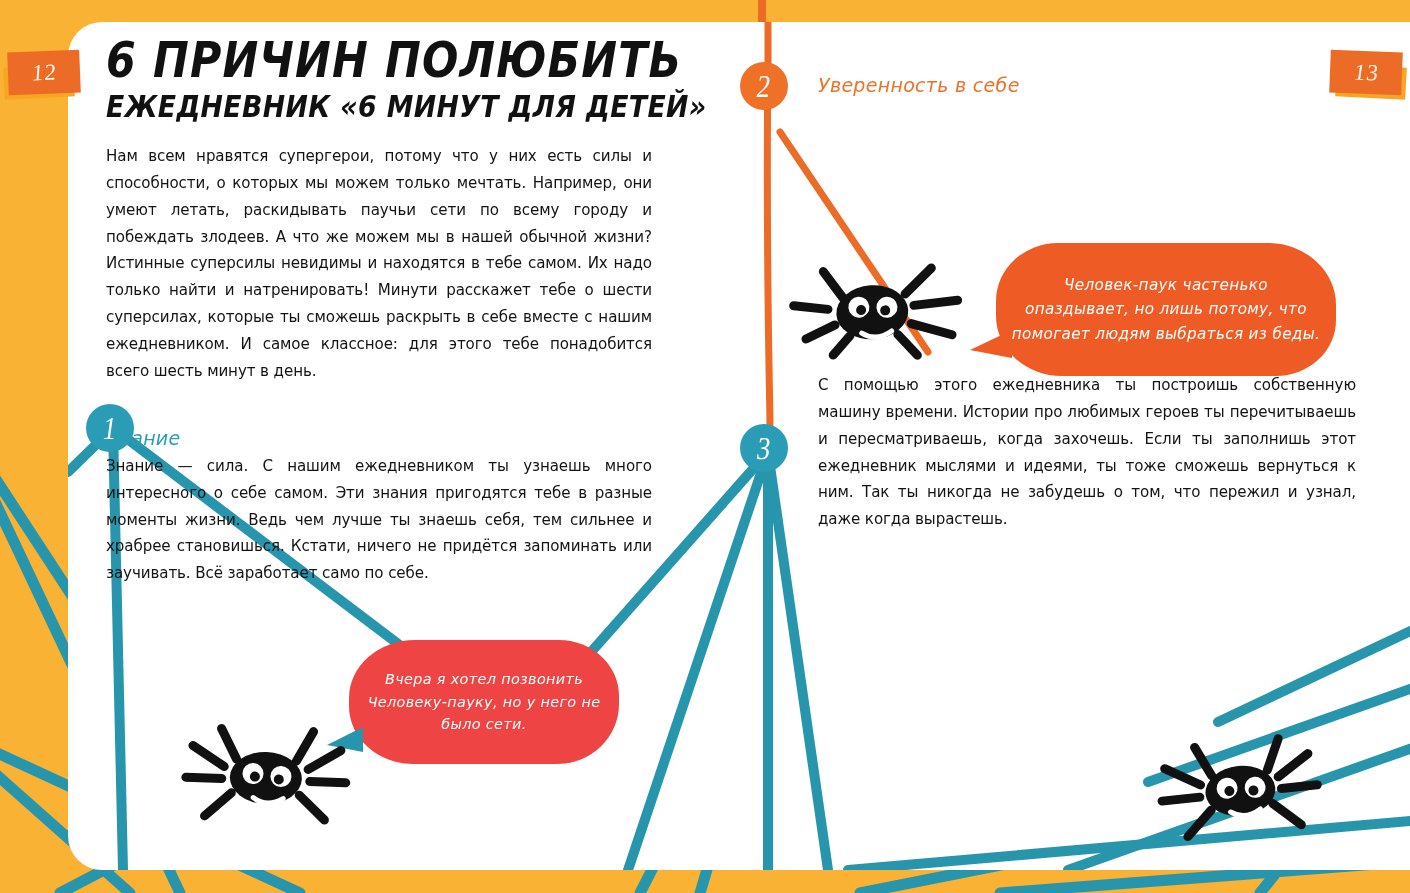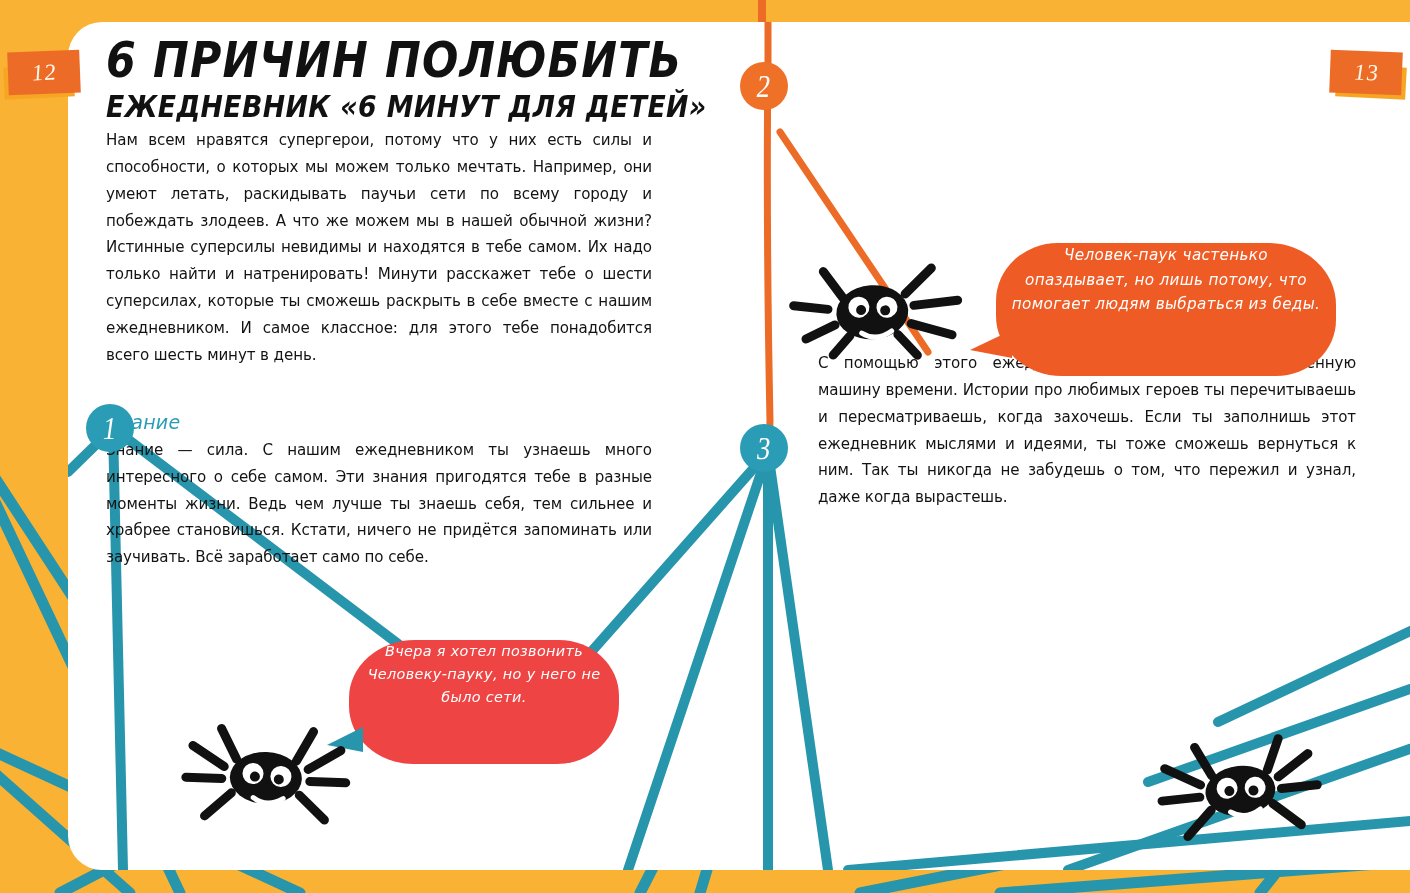--- a/index.html
+++ b/index.html
@@ -139,21 +139,21 @@
 
   
   .body-copy {
     font-family: "DejaVu Sans", "Liberation Sans", sans-serif;
     font-size: 15.1px;
     line-height: 1.78;
     color: #131313;
     text-align: justify;
     letter-spacing: -0.1px;
   }
-  #intro-para { margin-top: 6px; }
+  #intro-para { margin-top: 22px; }
 
   
   .section {
     position: relative;
     margin-top: 26px;
   }
   .section-head {
     font-family: "DejaVu Sans", "Liberation Sans", sans-serif;
     font-size: 19px;
     font-style: italic;
@@ -184,20 +184,21 @@
   .badge.orange { background: #EE7127; }
   #badge-1 { left: 86px;  top: 404px; }
   #badge-2 { left: 740px; top: 62px;  }
   #badge-3 { left: 740px; top: 424px; }
 
   
   .bubble {
     position: absolute;
     z-index: 8;
     display: flex;
+    align-items: center;
     justify-content: center;
     text-align: center;
     color: #FFFFFF;
     font-family: "DejaVu Sans", "Liberation Sans", sans-serif;
     font-style: italic;
     letter-spacing: 0.35px;
   }
   .bubble .txt { padding: 0 14px; }
 
   #bubble-orange {
@@ -340,20 +341,21 @@
 
     <div class="section" style="margin-top:42px;">
       <h2 class="section-head teal">Знание</h2>
       <p class="body-copy">Знание — сила. С нашим ежедневником ты узнаешь много интересного о себе самом. Эти знания пригодятся тебе в разные моменты жизни. Ведь чем лучше ты знаешь себя, тем сильнее и храбрее становишься. Кстати, ничего не придётся запоминать или заучивать. Всё заработает само по себе.</p>
     </div>
   </div>
 
   <div class="col" id="col-right">
 
     <div class="section" style="margin-top:0;">
+      <h2 class="section-head orange">Уверенность в себе</h2>
     </div>
 
     <div class="section" style="margin-top:276px;">
       <p class="body-copy">С помощью этого ежедневника ты построишь собственную машину времени. Истории про любимых героев ты перечитываешь и пересматриваешь, когда захочешь. Если ты заполнишь этот ежедневник мыслями и идеями, ты тоже сможешь вернуться к ним. Так ты никогда не забудешь о том, что пережил и узнал, даже когда вырастешь.</p>
     </div>
   </div>
 
   <div class="badge teal" id="badge-1">
     <span class="glyph">1</span>
   </div>

